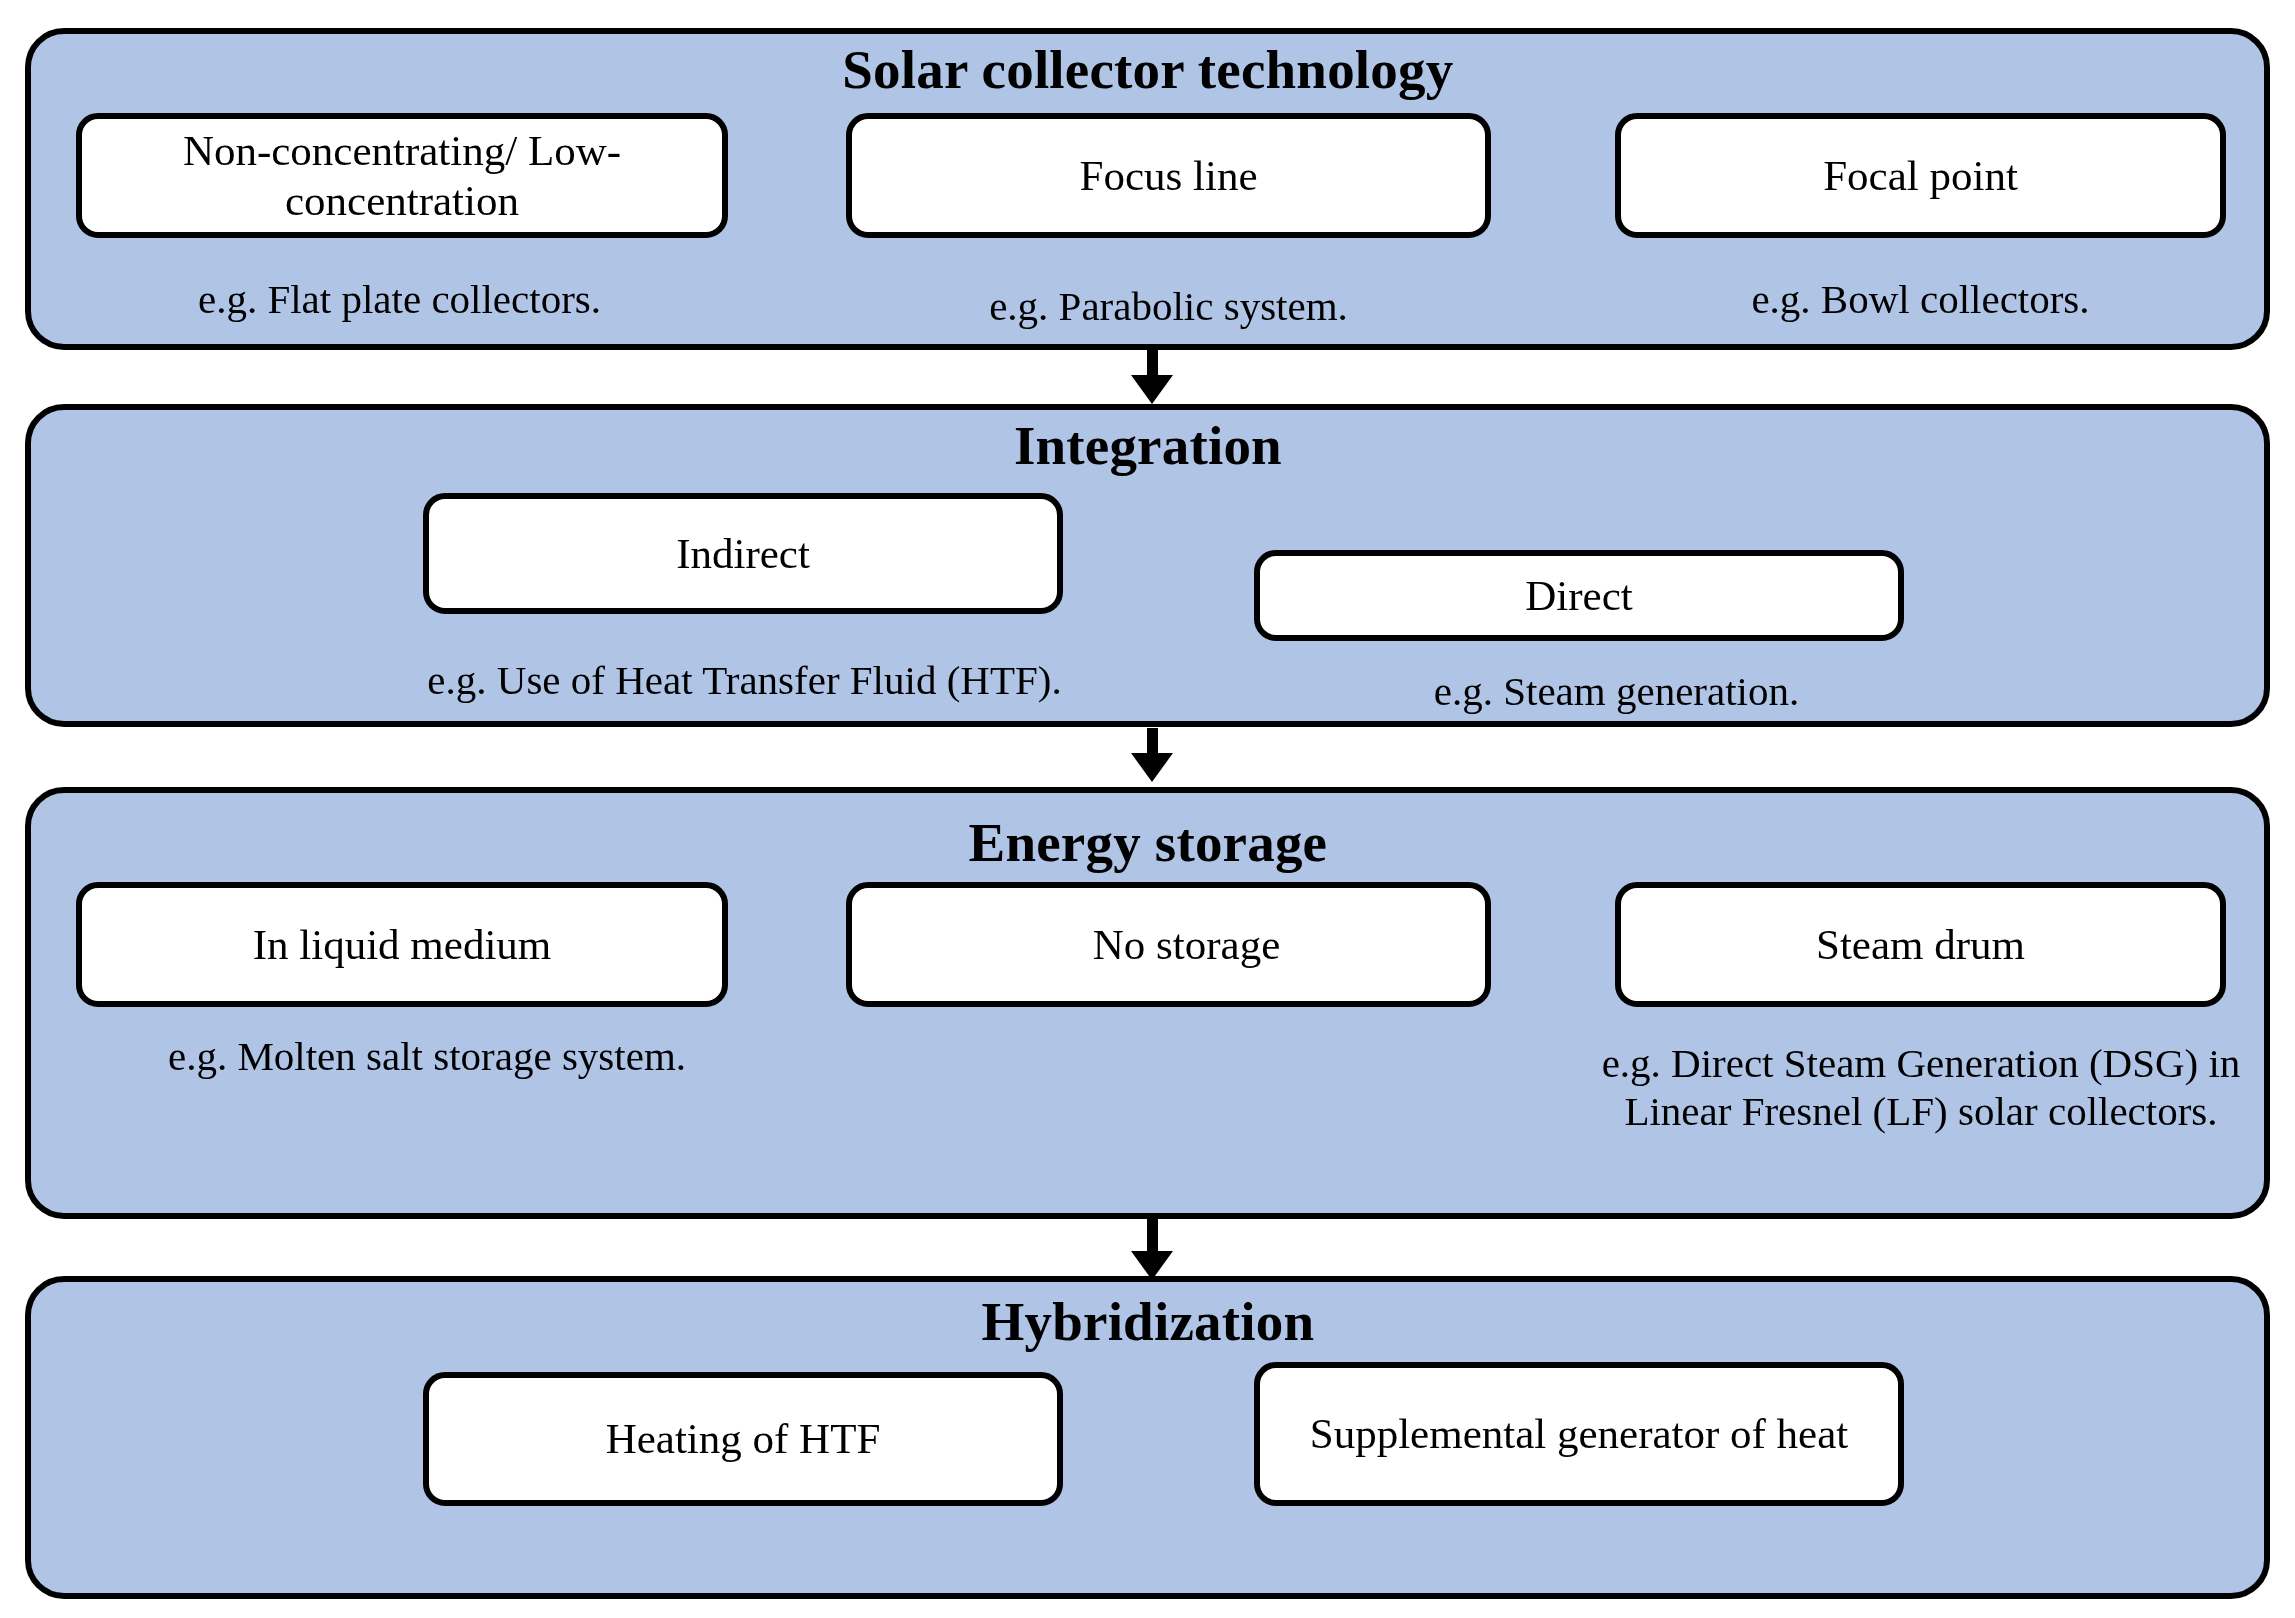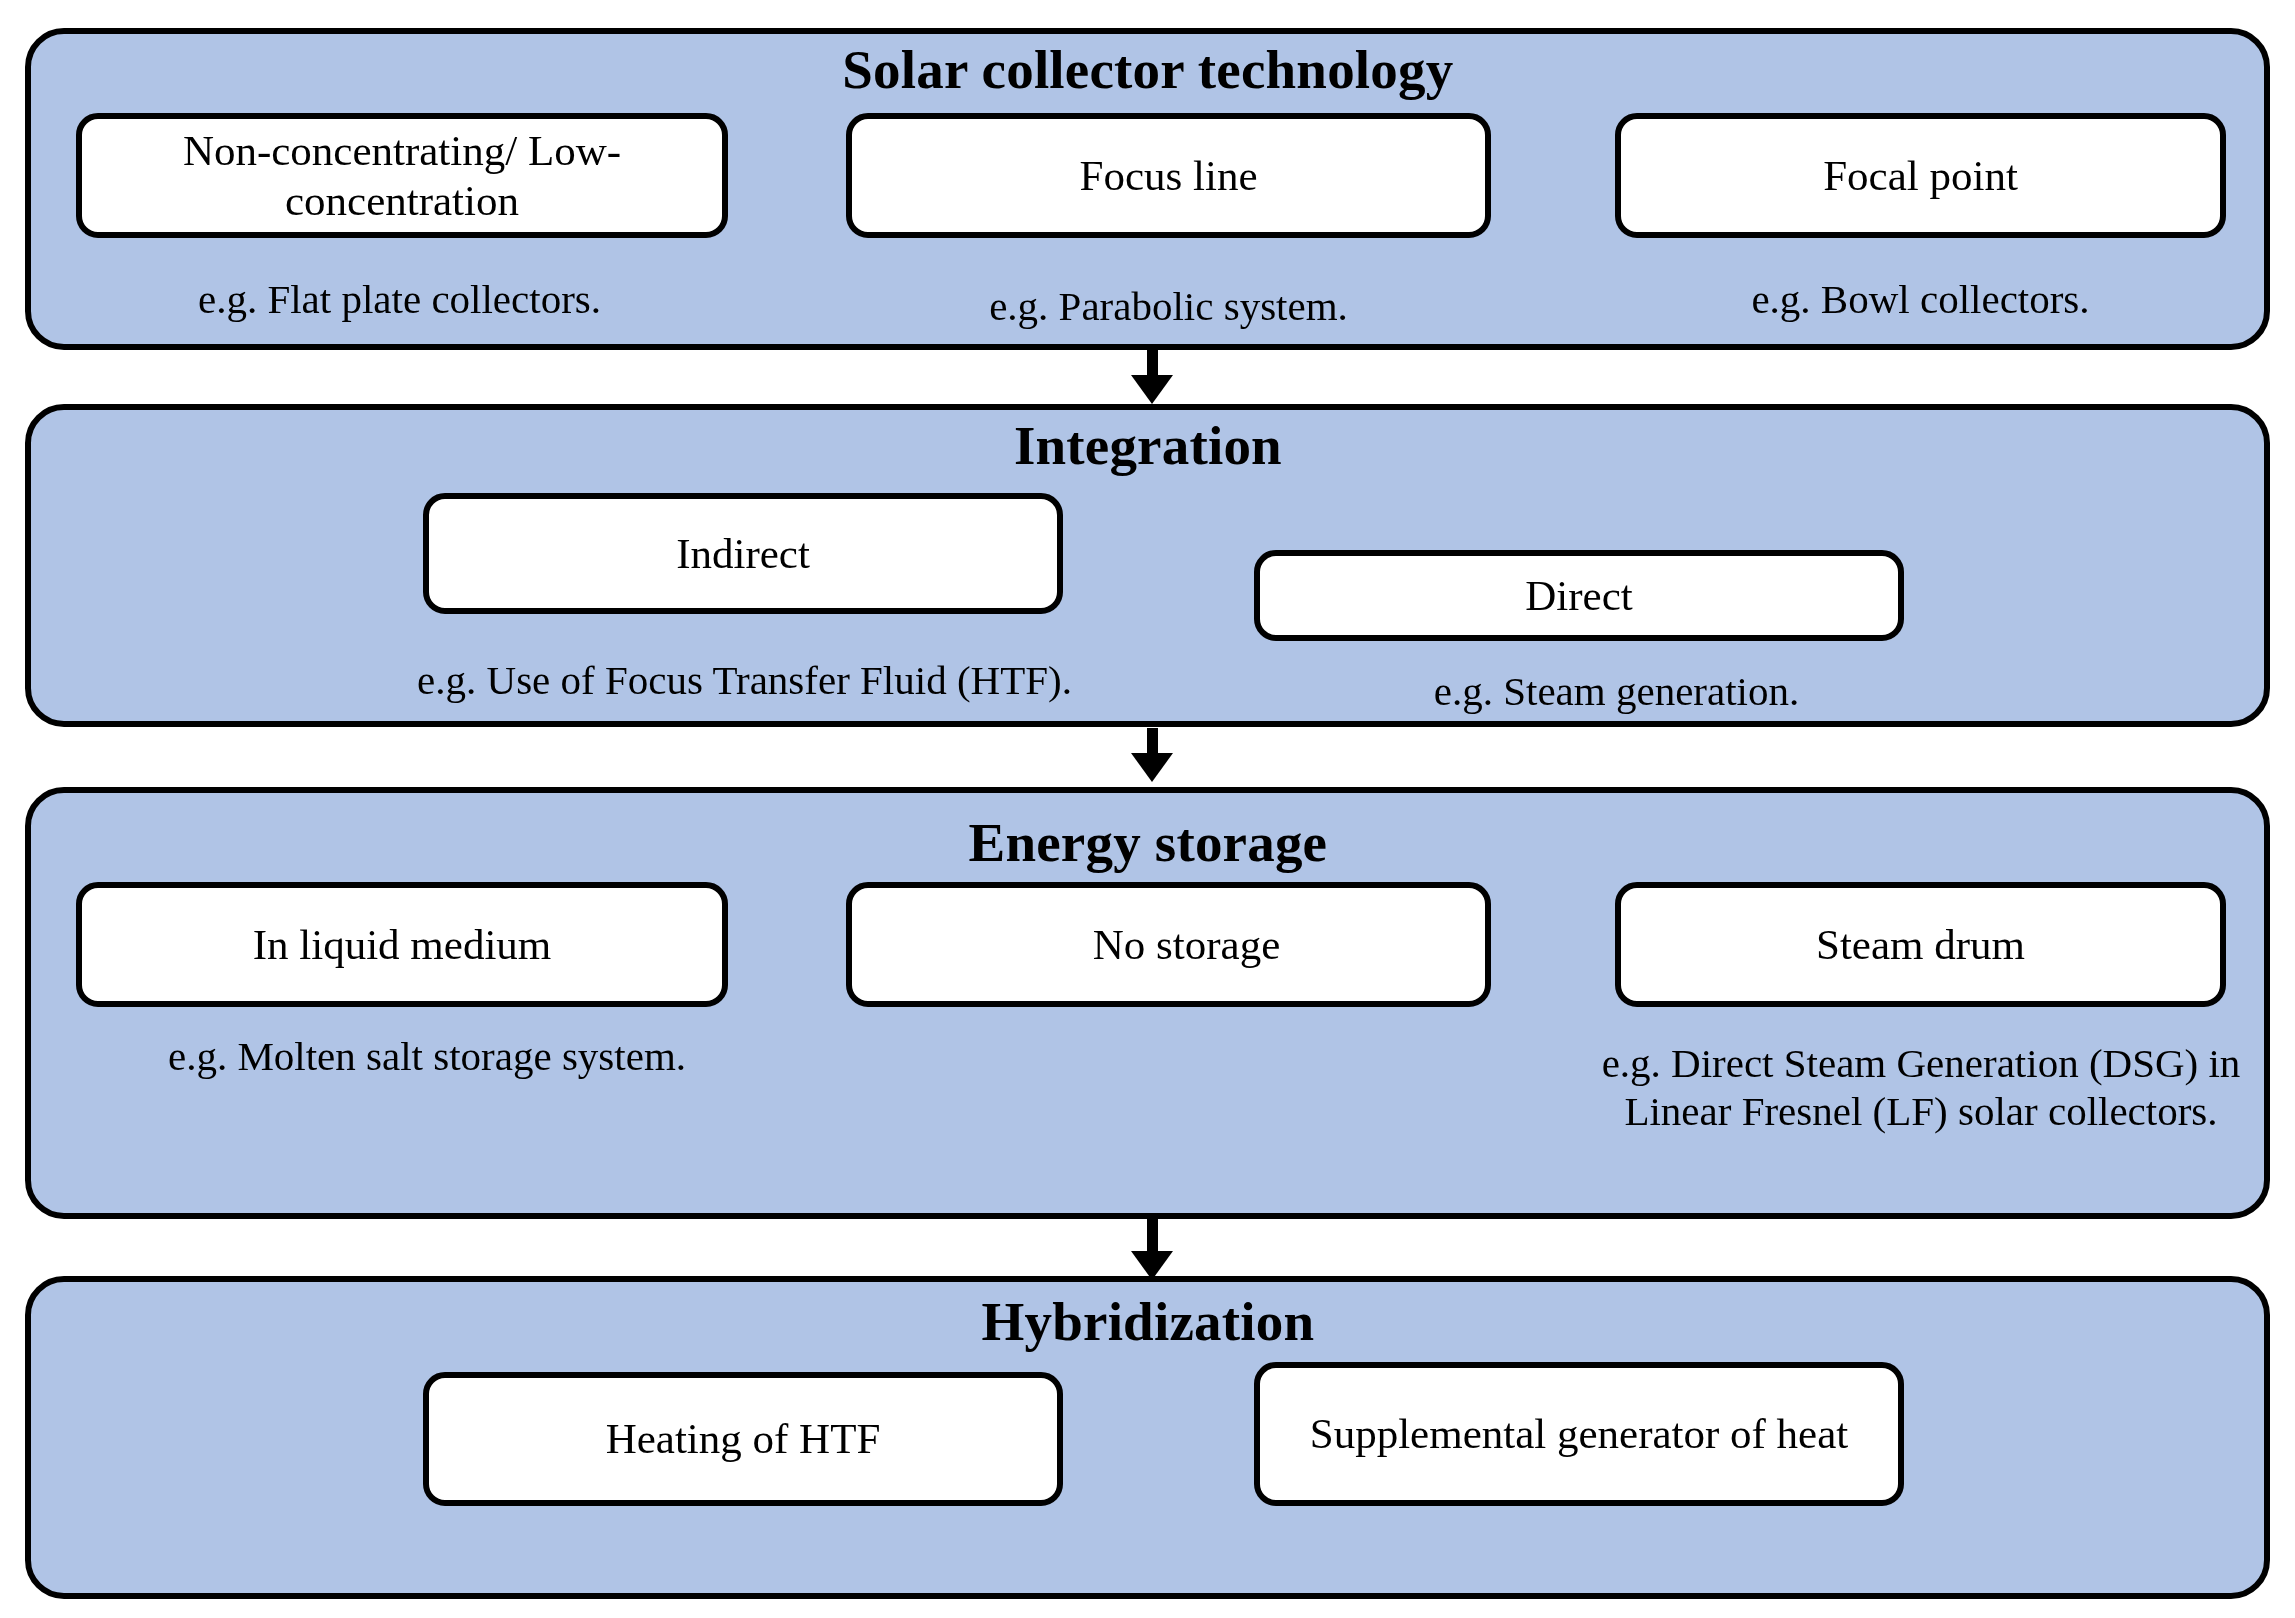--- a/index.html
+++ b/index.html
@@ -122,21 +122,21 @@
   <div class="panel-title" style="top:417px; left:25.4px; width:2245px;">Integration</div>
 
   <div class="node" style="left:423px; top:493px; width:640px; height:121px;">
     <span>Indirect</span>
   </div>
 
   <div class="node" style="left:1254px; top:516px; width:650px; height:91px;margin-top:34px;">
     <span>Direct</span>
   </div>
 
-  <div class="caption" style="left:262px; top:656px; width:965px;">e.g. Use of Focus Transfer Fluid (HTF).</div>
+  <div class="caption" style="left:262px; top:656px; width:965px;">e.g. Use of Heat Transfer Fluid (HTF).</div>
 
   <div class="caption" style="left:1278px; top:667px; width:677px;">e.g. Steam generation.</div>
 
   <div class="arrow" style="left:1147px; top:728px; height:36px;"></div>
   <div class="arrow-head" style="left:1131px; top:753px;"></div>
 
   <div class="panel" style="left:25.4px; top:787px; width:2245px; height:432px;">
   </div>
 
   <div class="panel-title" style="top:814px; left:25.4px; width:2245px;">Energy storage</div>

